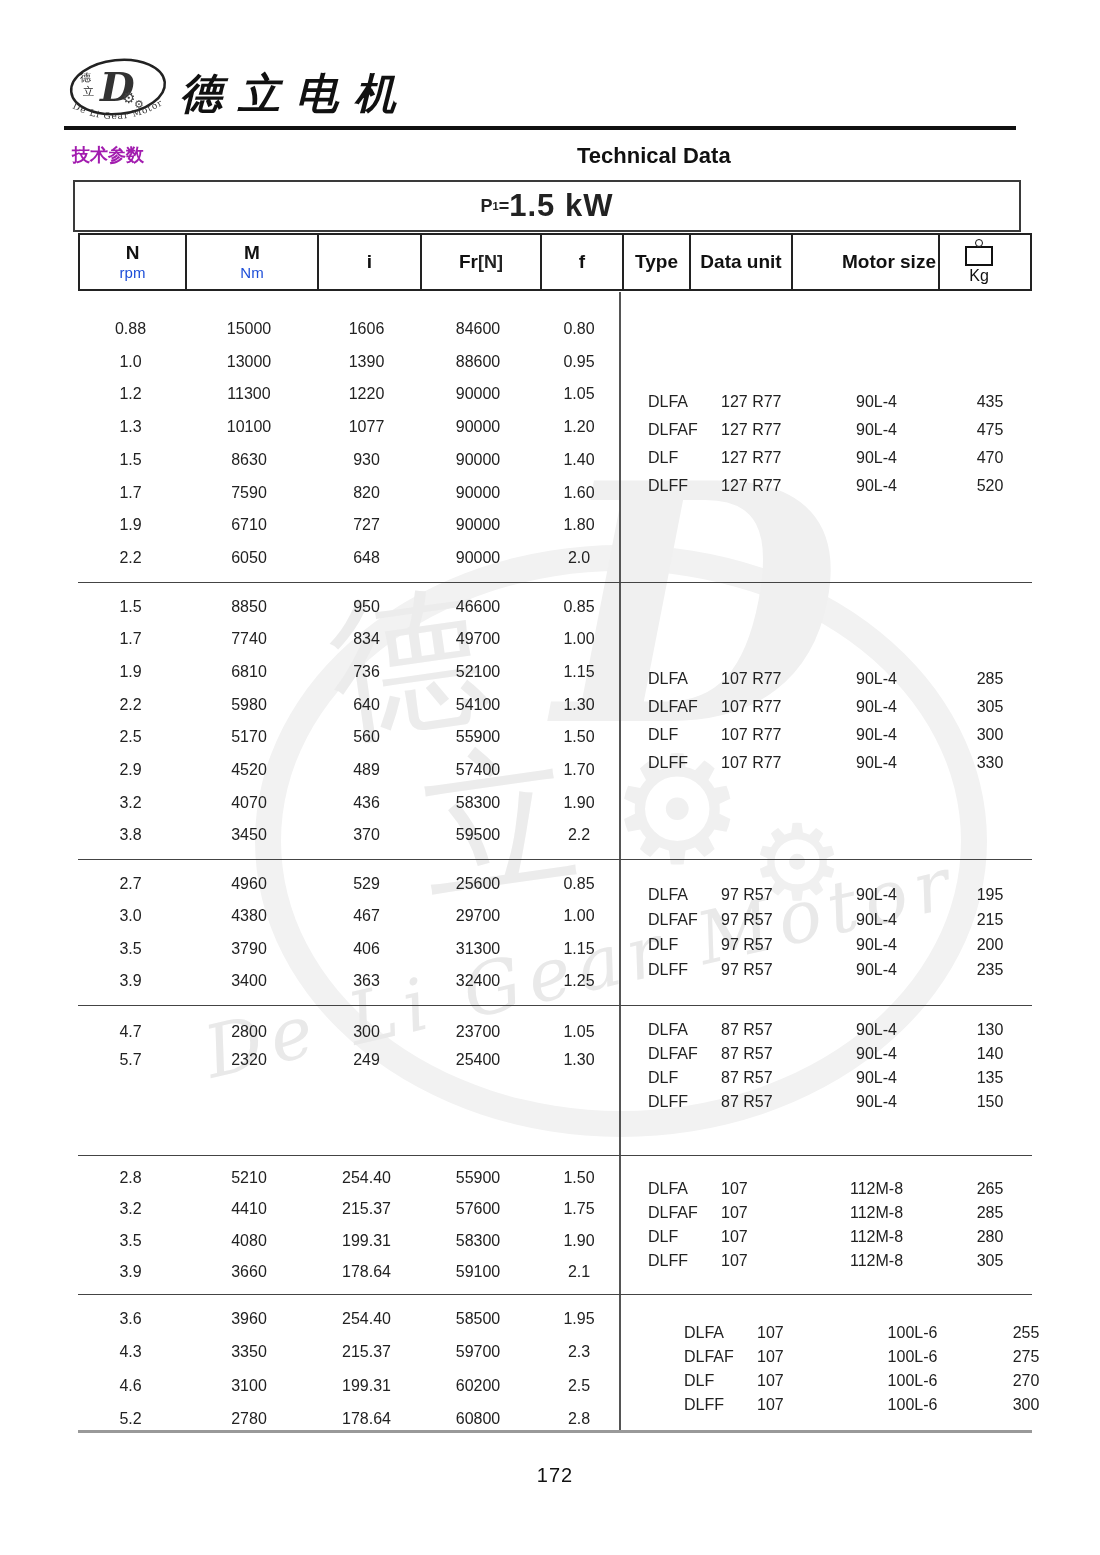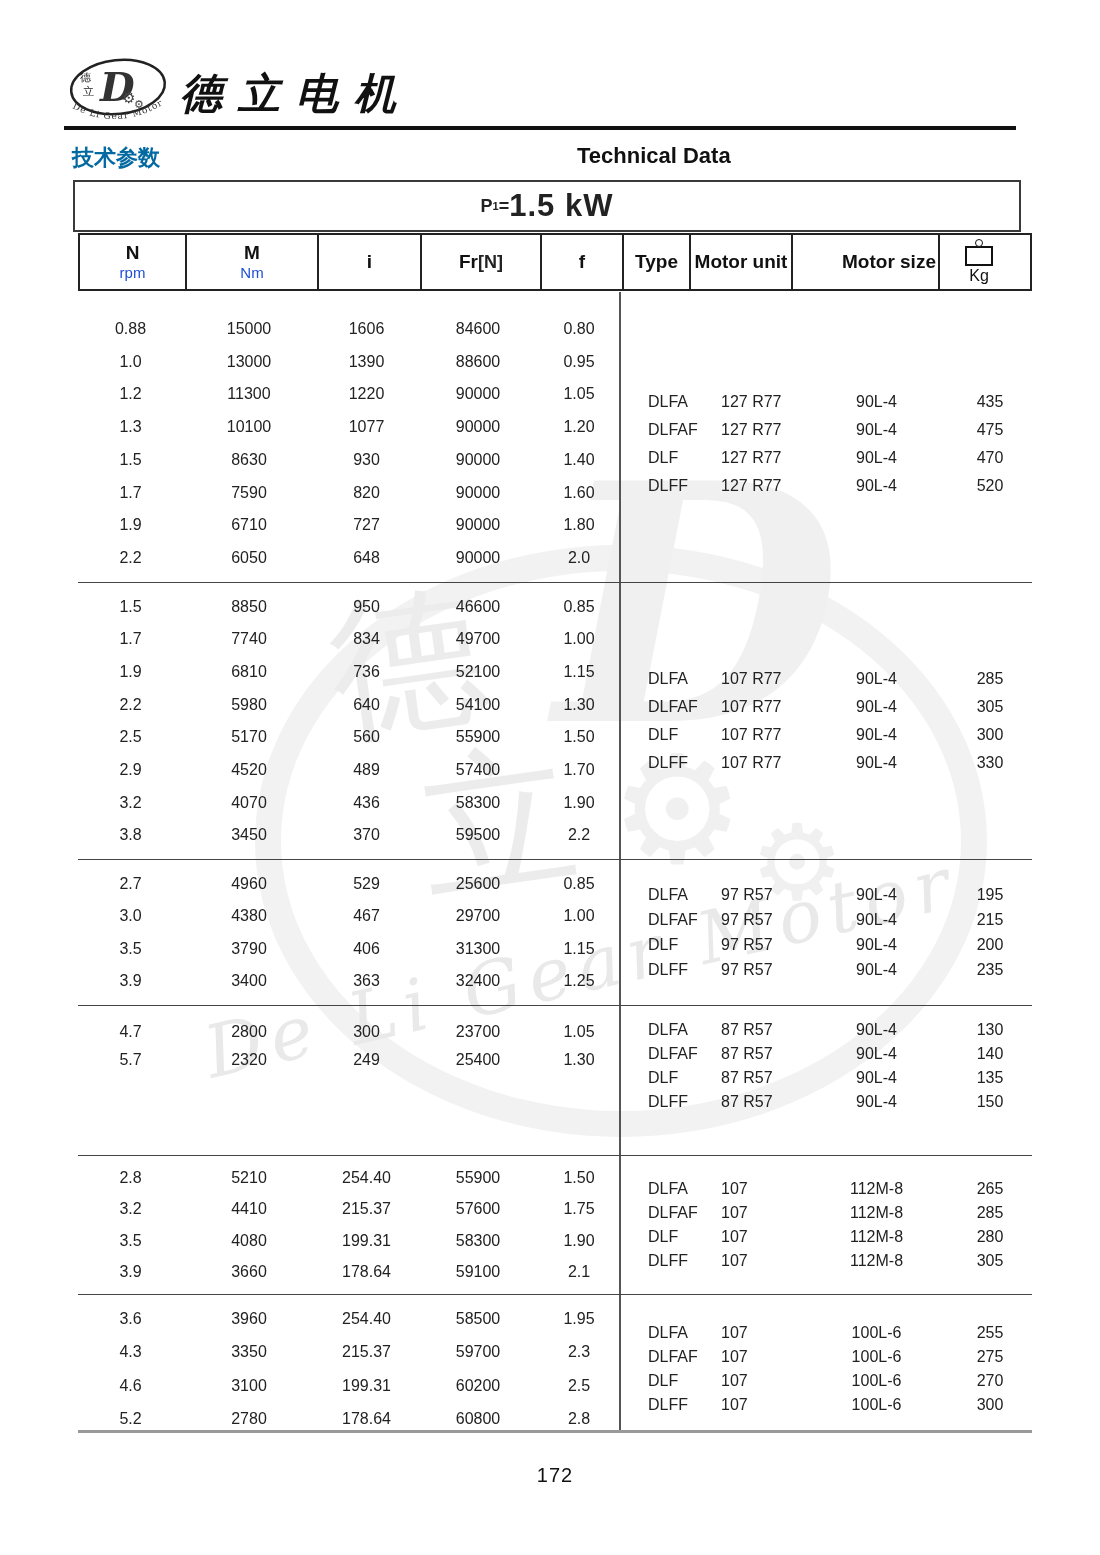--- a/index.html
+++ b/index.html
@@ -21,21 +21,21 @@
   .wm-gear2{left:750px; top:810px; font-size:105px;}
   .wm-motto{left:195px; top:915px; width:860px;
     font-family:"DejaVu Serif",serif; font-style:italic; font-size:72px;
     letter-spacing:8px; color:#e9e9e9; transform:rotate(-13deg); white-space:nowrap;}
   
   .layer{position:absolute; z-index:1;}
   #logo{left:66px; top:56px;}
   #brand-title{left:180px; top:66px; font-family:"DejaVu Serif",serif;
     font-weight:bold; font-style:italic; font-size:42px; letter-spacing:16px; color:#111;}
   #rule-thick{left:64px; top:126px; width:952px; height:4px; background:#111;}
-  #section-zh{left:72px; top:143px; font-size:22px; font-weight:bold; color:#0369a1;}
+  #section-zh{left:72px; top:143px; font-size:18px; font-weight:bold; color:#a21caf;}
   #section-en{left:577px; top:143px; font-size:22px; font-weight:bold; color:#111;}
   #power-box{left:73px; top:180px; width:944px; height:48px;
     border:2px solid #3a3a3a; display:flex; align-items:center; justify-content:center;}
   #power-box .psym{font-size:18px; font-weight:bold;}
   #power-box sub{font-size:11px; font-weight:bold;}
   #power-box .pval{font-size:31px; font-weight:bold; letter-spacing:1px;}
   
   #thead{left:78px; top:233px; width:954px; height:58px; display:flex;
     border:2px solid #222; box-sizing:border-box; background:#fff;}
   .th{display:flex; flex-direction:column; align-items:center; justify-content:center;
@@ -47,21 +47,21 @@
   .weight-icon{position:relative; width:24px; height:16px; border:2px solid #111;
     margin-top:8px; background:#fff;}
   .weight-icon::before{content:''; position:absolute; top:-9px; left:50%;
     transform:translateX(-50%); width:6px; height:6px; border:1.5px solid #111;
     border-radius:50%; background:#fff;}
   .kg-label{font-size:16px; color:#111; margin-top:1px;}
   
   #tbody{left:78px; top:292px; width:954px; height:1138px; position:absolute; z-index:1;}
   #vdivider{position:absolute; left:541px; top:0; width:2px; height:1138px; background:#555;}
   .block{position:relative; display:flex; box-sizing:border-box; border-bottom:1.5px solid #444;}
-  .block.last{border-bottom:none;}
+  .block.last{border-bottom:none;gap:36px;}
   .left-rows{width:542px; display:flex; flex-direction:column;}
   .right-rows{width:412px; display:flex; flex-direction:column;}
   .even{justify-content:space-evenly;}
   .center{justify-content:center;}
   .top{justify-content:flex-start; padding-top:12px;}
   .lrow{display:flex; align-items:center;}
   .rrow{display:flex; align-items:center;}
   .cell{font-size:16px; color:#222;}
   .c0{width:105px; text-align:center;}
   .c1{width:132px; text-align:center;}
@@ -131,21 +131,21 @@
       <div class="th" style="width: 120px;">
         <div><span class="main">Fr</span><span class="suffix">[N]</span></div>
       </div>
       <div class="th" style="width: 82px;">
         <div><span class="main">f</span></div>
       </div>
       <div class="th" style="width: 67px;">
         <div><span class="main">Type</span></div>
       </div>
       <div class="th" style="width: 102px;">
-        <div><span class="main">Motor unit</span></div>
+        <div><span class="main">Data unit</span></div>
       </div>
       <div class="th" style="width: 147px; padding-left: 47px;">
         <div><span class="main">Motor size</span></div>
       </div>
       <div class="th" style="width: 80px;">
         <div class="weight-icon"></div>
         <div class="kg-label">Kg</div>
       </div>
     </div>
 

